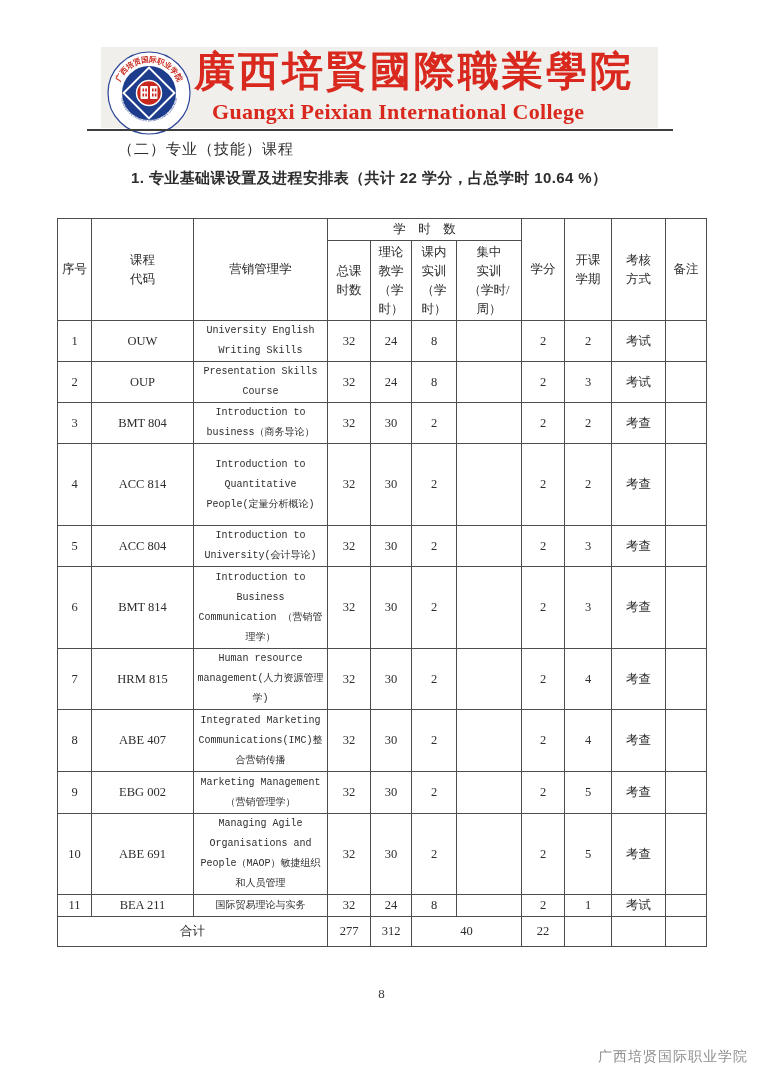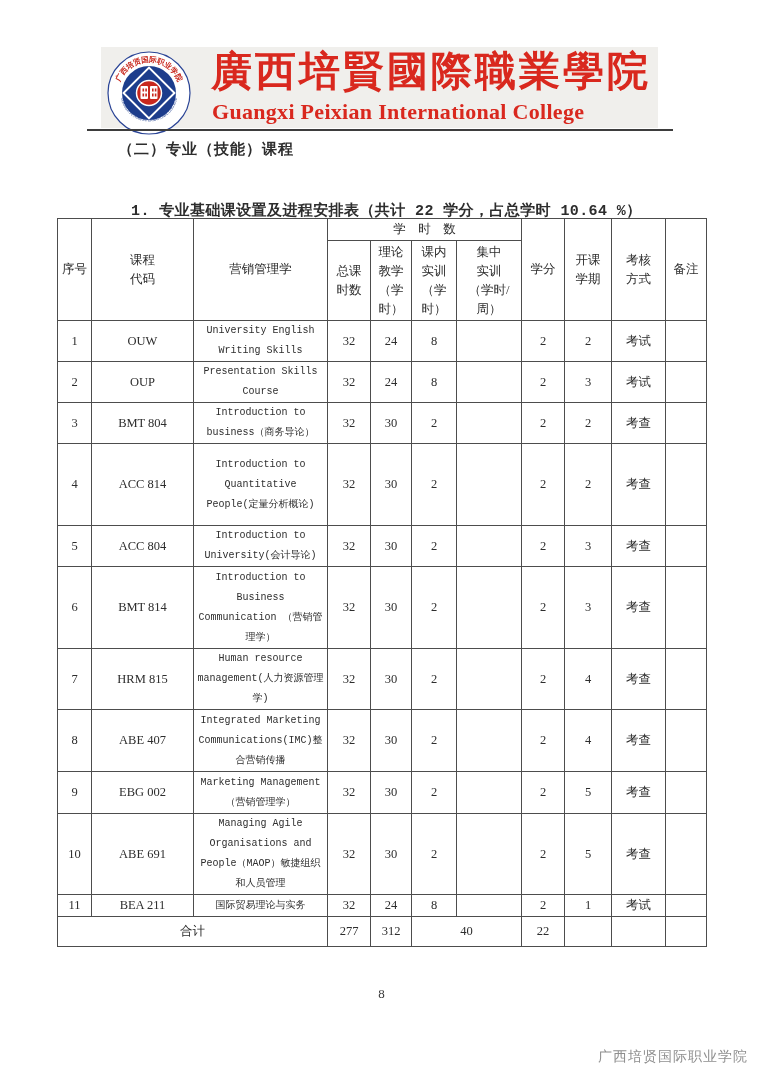--- a/index.html
+++ b/index.html
@@ -3,35 +3,35 @@
 <meta charset="utf-8">
 <style>
   html,body{margin:0;padding:0;}
   body{
     width:763px;height:1080px;position:relative;background:#ffffff;
     font-family:"Liberation Serif","DejaVu Serif",serif;color:#2d2d2d;overflow:hidden;
   }
   .band{position:absolute;left:101px;top:47px;width:557px;height:81px;background:#f0efec;}
   .logo{position:absolute;left:107px;top:51px;width:84px;height:84px;}
   .title-cn{
-    position:absolute;left:211px;top:49px;width:450px;font-size:41px;line-height:1.1;
+    position:absolute;left:194px;top:49px;width:450px;font-size:41px;line-height:1.1;
     font-weight:bold;color:#d9281e;letter-spacing:3px;white-space:nowrap;
   }
   .title-en{
     position:absolute;left:212px;top:100px;width:450px;font-size:22px;line-height:1.05;
     font-weight:bold;color:#d9281e;letter-spacing:0.3px;white-space:nowrap;
   }
   .rule{position:absolute;left:87px;top:129px;width:586px;height:2px;background:#3d3d3d;}
   .h1{
-    position:absolute;left:118px;top:140px;font-size:15px;font-weight:bold;
+    position:absolute;left:118px;top:140px;font-size:15px;font-weight:normal;
     font-family:"Liberation Sans","DejaVu Sans",sans-serif;letter-spacing:1px;
   }
   .h2{
     position:absolute;left:131px;top:169px;font-size:15px;font-weight:bold;
-    font-family:Liberation Mono, monospace;letter-spacing:0.4px;margin-top:32px;
+    font-family:Liberation Sans, sans-serif;letter-spacing:0.4px;
   }
   table.courses{
     position:absolute;left:57px;top:218px;width:649px;
     border-collapse:collapse;table-layout:fixed;
   }
   .courses th,.courses td{
     border:1px solid #4d4d4d;font-size:12.5px;font-weight:normal;
     text-align:center;vertical-align:middle;padding:0 2px;overflow:hidden;
   }
   .courses thead th{white-space:pre-line;line-height:19px;}

